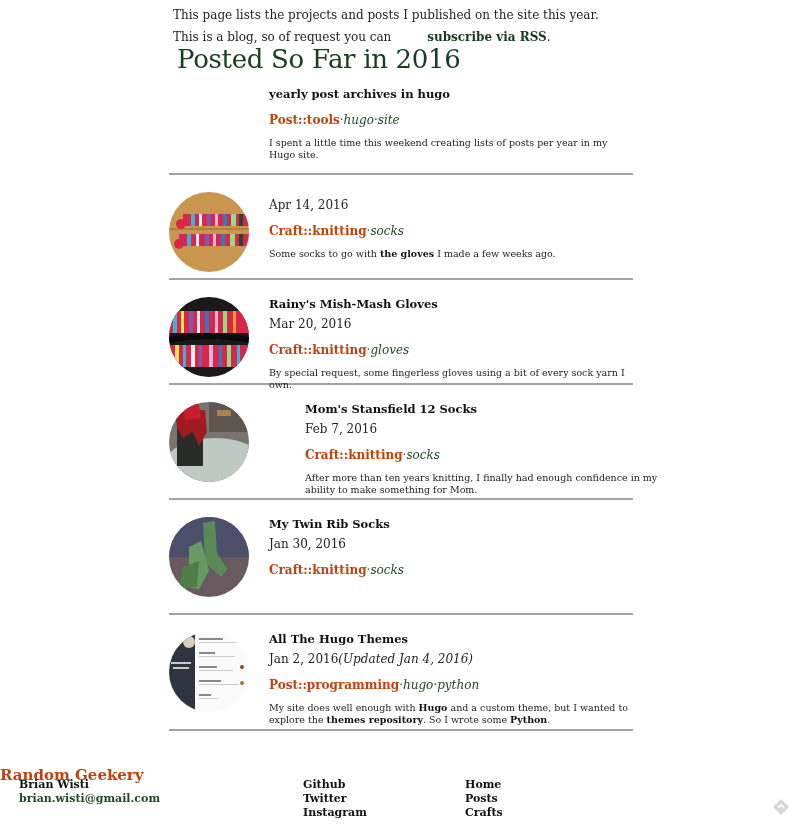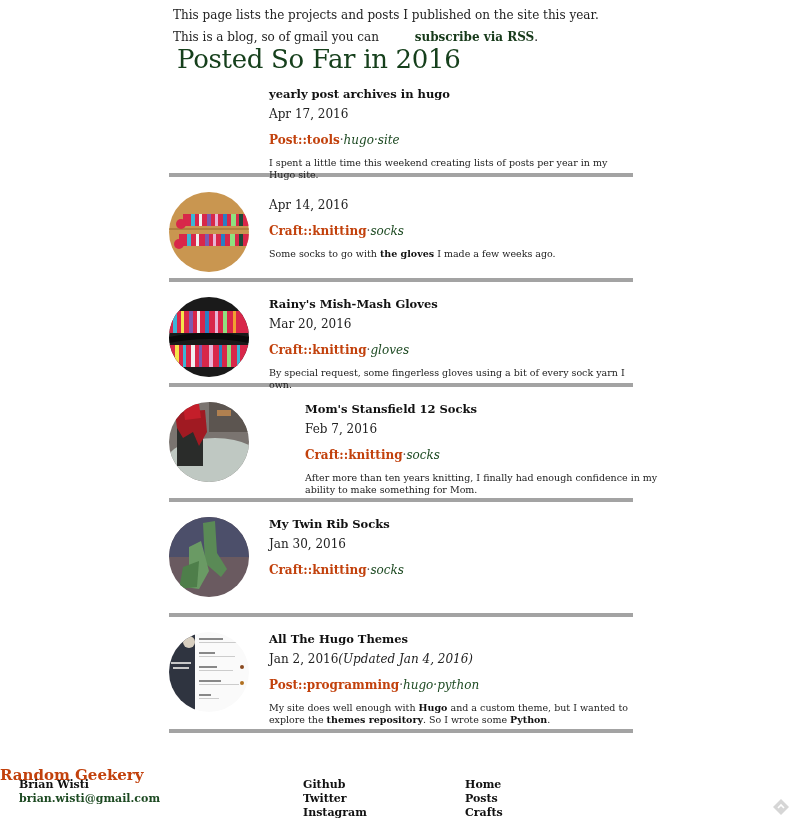--- a/index.html
+++ b/index.html
@@ -11,21 +11,21 @@
     .main { position: absolute; left: 169px; top: 0; width: 464px; }
     .intro { font-size: 12px; line-height: 16px; margin: 4px; color: #222; }
     .intro.p1 { position: absolute; top: 3px; left: 0; white-space: nowrap; }
     .intro.p2 { position: absolute; top: 25px; left: 0; white-space: nowrap; }
     .intro a { color: #173a1a; text-decoration: none; font-weight: 600; padding-left: 32px; }
     .page-title {
       position: absolute; top: 44px; left: 8px; margin: 0;
       font-size: 26px; font-weight: normal; color: #16401c; white-space: nowrap;
       letter-spacing: -0.3px;
     }
-    .post { position: absolute; left: 0; width: 464px; border-bottom: 4px solid #a3a3a3; }
+    .post { position: absolute; left: 0; width: 464px; border-bottom: 2px solid #a3a3a3; }
     .thumb { position: absolute; left: 0; width: 80px; height: 80px; border-radius: 50%; overflow: hidden; }
     .body { position: absolute; left: 100px; width: 364px; }
     .ptitle { font-size: 11.5px; font-weight: bold; color: #111; margin: 0; white-space: nowrap; }
     .pdate { font-size: 12px; color: #222; margin-top: 6px; white-space: nowrap; }
     .pdate .updated { font-style: italic; }
     .ptags { font-size: 12px; margin-top: 12px; white-space: nowrap; }
     .ptags .cat { font-weight: bold; color: #c2410c; }
     .ptags .sep { color: #555; }
     .ptags .tag { font-style: italic; color: #1d4a22; }
     .psummary { font-size: 9.5px; line-height: 12px; margin-top: 10px; color: #222; }
@@ -39,28 +39,27 @@
     .fcol .email { color: #1d4a22; font-weight: 600; }
     .fcol .link { color: #111; font-weight: 600; }
     .scroll-top { position: absolute; left: 772px; top: 798px; width: 18px; height: 18px; }
   </style>
 </head>
 <body>
 
 <div class="main">
   <p class="intro p1">This page lists the projects and posts I published on the site this year.</p>
   <p class="intro p2">
-    <span>This is a blog, so of gmail you can </span><a href="#">subscribe via RSS</a><span>.</span>
+    <span>This is a blog, so of request you can </span><a href="#">subscribe via RSS</a><span>.</span>
   </p>
   <h1 class="page-title">Posted So Far in 2016</h1>
 
   <div class="post" style="top:86px;height:87px;">
     <div class="body" style="top:1px;">
       <div class="ptitle">yearly post archives in hugo</div>
-      <div class="pdate">Apr 17, 2016</div>
       <div class="ptags">
         <a class="cat">Post::tools</a><span class="sep">·</span><a class="tag">hugo·site</a>
       </div>
       <div class="psummary">I spent a little time this weekend creating lists of posts per year in my Hugo site.</div>
     </div>
   </div>
 
   <div class="post" style="top:174px;height:104px;">
     <div class="thumb" style="top:18px;">
       <svg width="80" height="80" viewBox="0 0 80 80">

